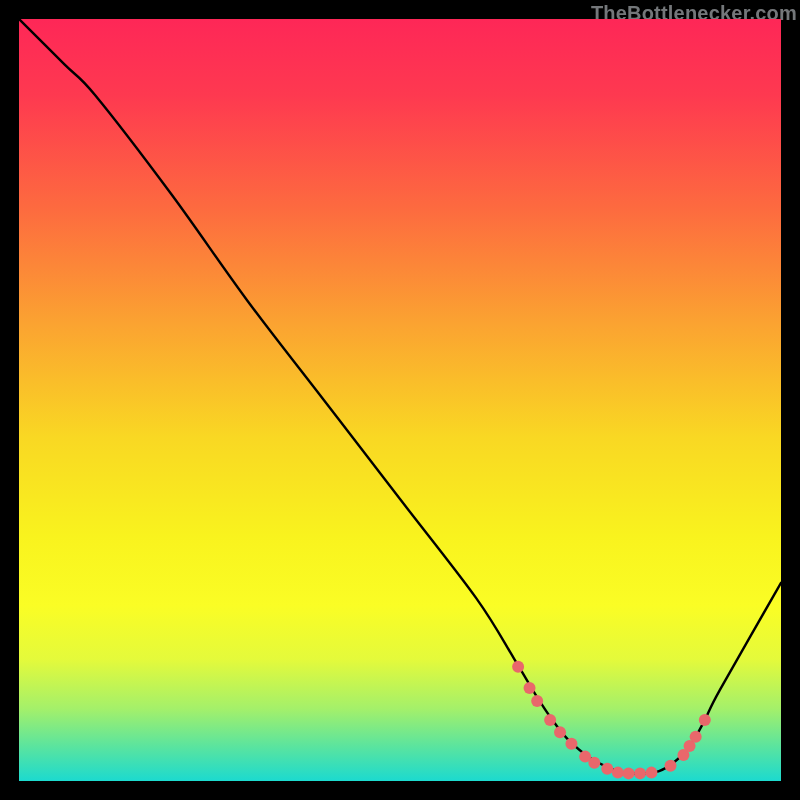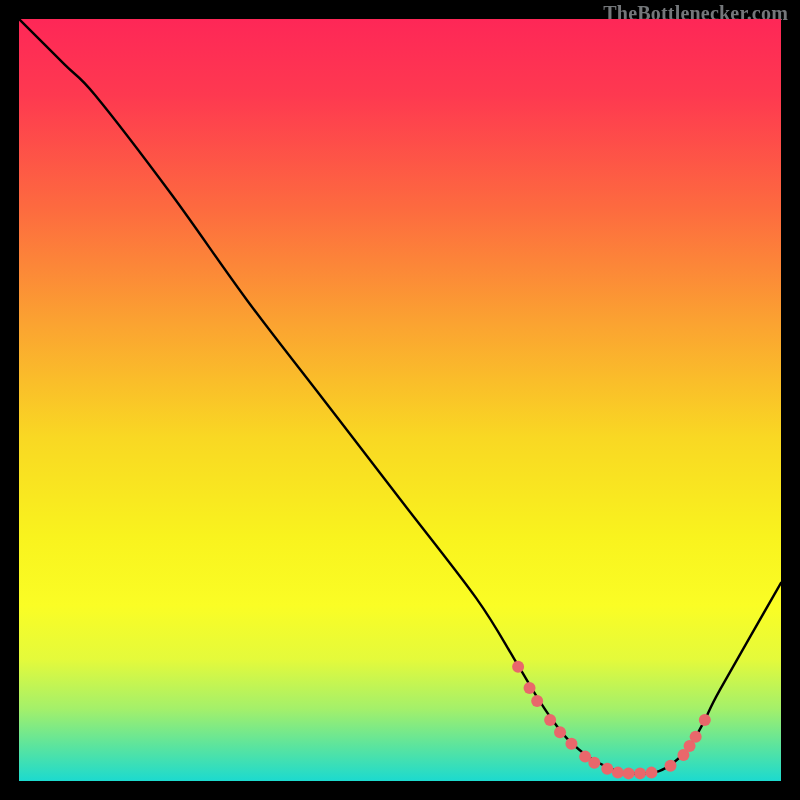--- a/index.html
+++ b/index.html
@@ -20,22 +20,22 @@
     position: absolute;
     left: 19px;
     top: 19px;
     width: 762px;
     height: 762px;
     overflow: hidden;
   }
   .credit {
     position: absolute;
     top: 2px;
-    right: 12px;
-    font-family: Liberation Serif, serif;
+    right: 3px;
+    font-family: Liberation Sans, sans-serif;
     font-size: 20px;
     font-weight: 600;
     color: #74777a;
     letter-spacing: 0.2px;
   }
   svg { display: block; }
 </style>
 </head>
 <body>
 

